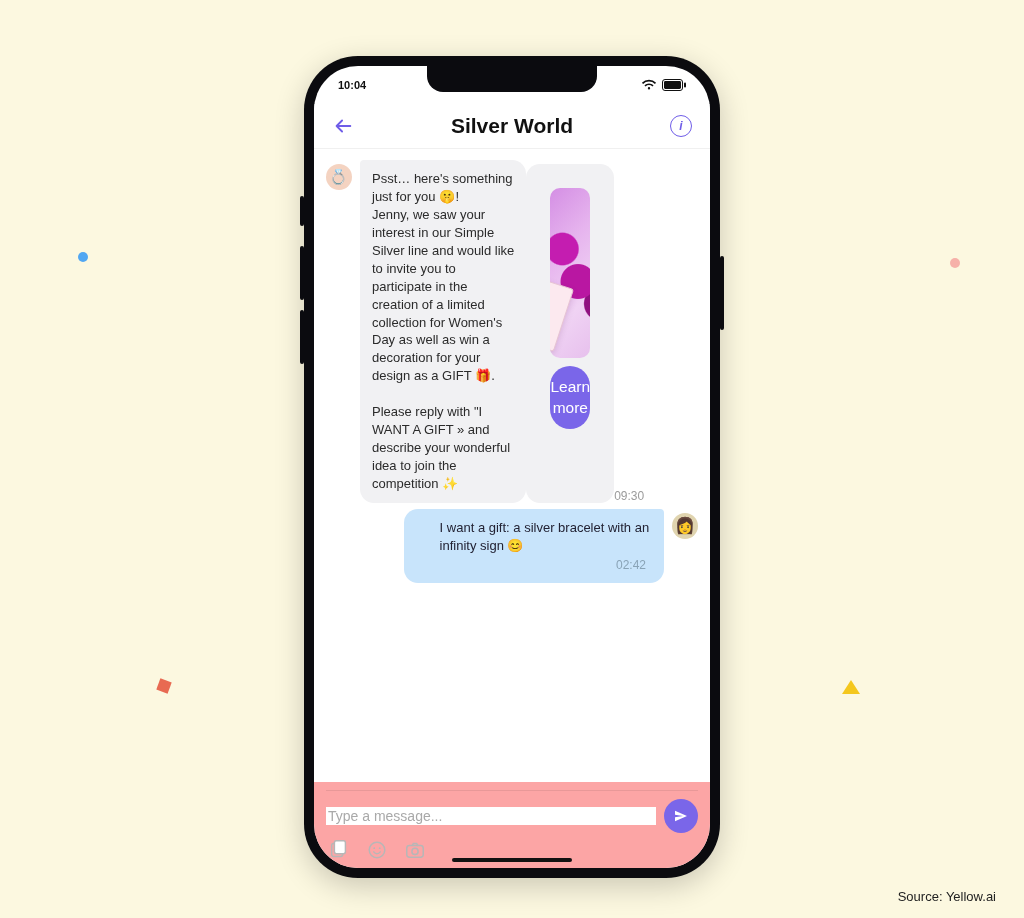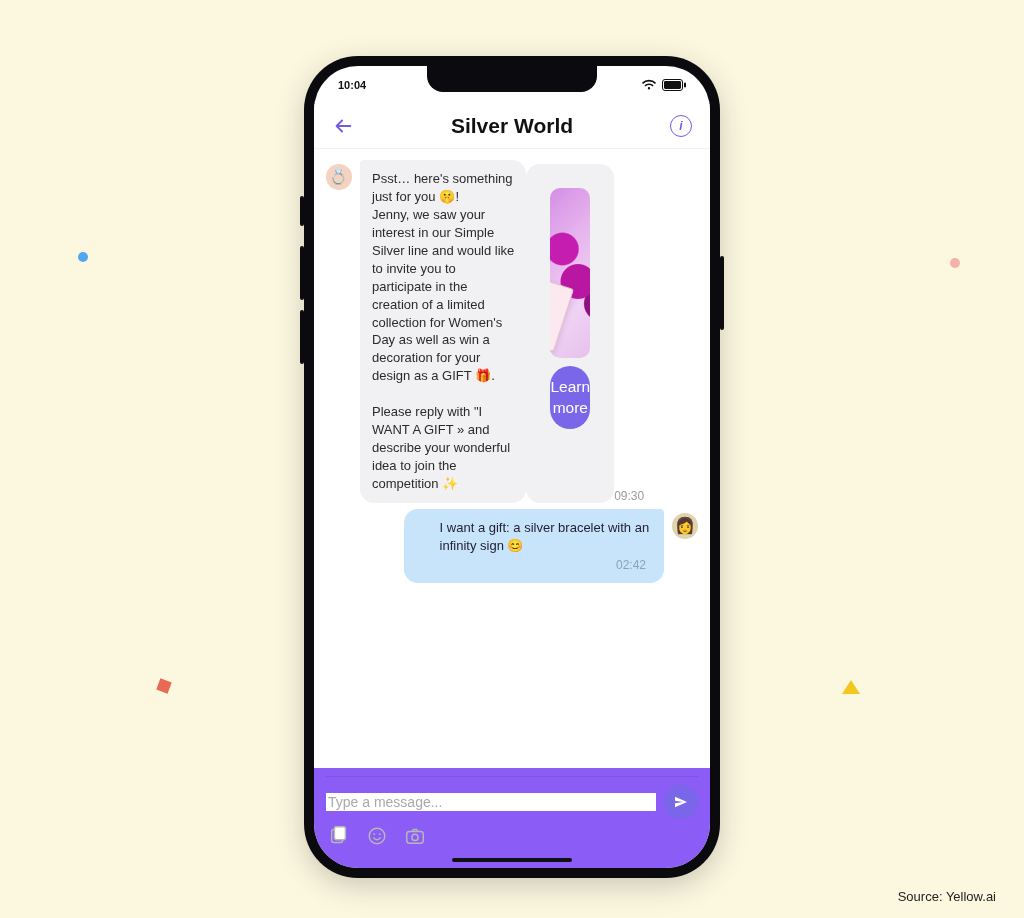--- a/index.html
+++ b/index.html
@@ -47,21 +47,21 @@
   .box.b1{width:78px;height:58px;right:76px;top:22px;transform:rotate(-14deg);}
   .box.b2{width:86px;height:64px;right:24px;bottom:18px;transform:rotate(18deg);}
   .cta-btn{background:#7a66e9;color:#fff;text-align:center;padding:10px 0;border-radius:22px;font-size:15.5px;font-weight:500;}
   .ts{font-size:12px;color:#9b9b9b;align-self:flex-end;padding:3px 6px 0 0;}
 
   .msg-row.out{justify-content:flex-end;}
   .out .bubble-stack{align-items:flex-end;max-width:70%;}
   .bubble.user{background:#c8e4fb;color:#223;border-top-right-radius:4px;padding-left:36px;}
   .bubble.user .ts{position:static;color:#89a3b6;text-align:right;padding-top:2px;}
 
-  .composer{position:absolute;bottom:0;left:0;right:0;height:78px;background:#8b5cf6;padding:8px 12px 14px;}
+  .composer{position:absolute;bottom:0;left:0;right:0;height:78px;background:#fca5a5;padding:8px 12px 0;}
   .compose-line{display:flex;align-items:center;gap:8px;border-top:1px solid rgba(0,0,0,.08);padding-top:8px;}
   .compose-input{flex:1;border:none;outline:none;font-size:14px;color:#333;}
   .compose-input::placeholder{color:#a9a9a9;}
   .send-btn{width:34px;height:34px;border-radius:50%;background:#7a66e9;display:flex;align-items:center;justify-content:center;color:#fff;}
   .compose-icons{display:flex;gap:16px;padding:6px 2px 0;color:#b7b7b7;}
   .ci{width:22px;height:22px;}
   .home-indicator{position:absolute;bottom:6px;left:50%;transform:translateX(-50%);width:120px;height:4px;border-radius:3px;background:#111;}
 
   .source{position:absolute;right:28px;bottom:14px;font-size:13px;color:#222;}
 </style>

